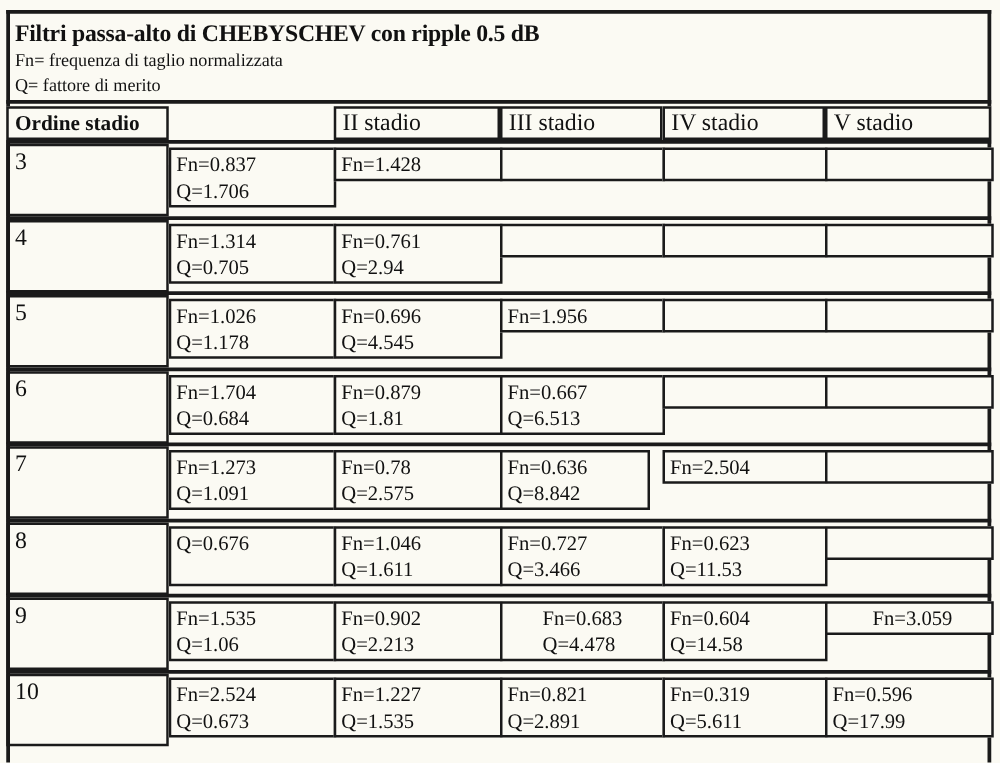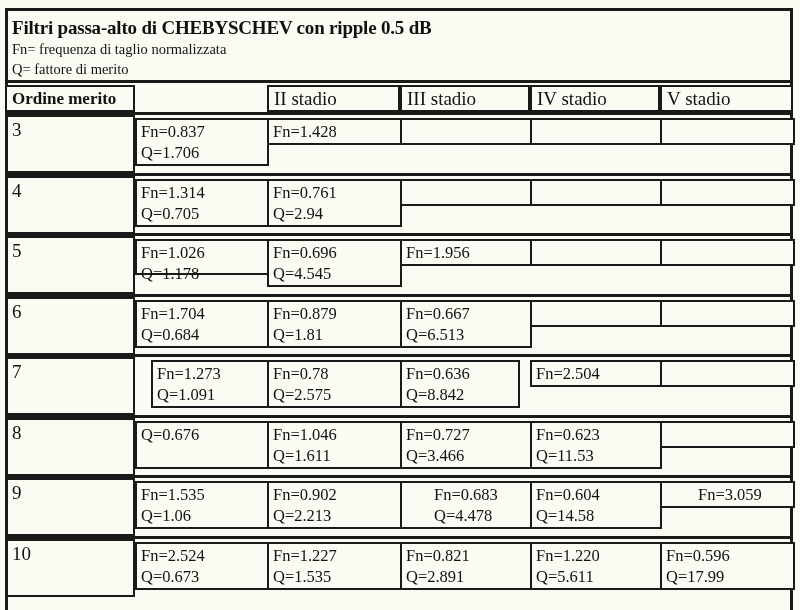--- a/index.html
+++ b/index.html
@@ -53,21 +53,21 @@
 <div class="frame"></div>
 
 <div class="title-block">
   <div class="title">Filtri passa-alto di CHEBYSCHEV con ripple 0.5 dB</div>
   <div class="sub1">Fn= frequenza di taglio normalizzata</div>
   <div class="sub2">Q=  fattore di merito</div>
 </div>
 <div class="hr-thick" style="top:80px;"></div>
 
 <div id="header-row">
-    <div class="hdr bold" style="left: 5px; width: 130px;">Ordine merito</div>
+    <div class="hdr bold" style="left: 5px; width: 130px;">Ordine stadio</div>
     <div class="hdr" style="left: 135px; width: 132px; margin-top: 47px;">I stadio</div>
     <div class="hdr" style="left: 267px; width: 133px;">II stadio</div>
     <div class="hdr" style="left: 400px; width: 130px;">III stadio</div>
     <div class="hdr" style="left: 530px; width: 130px;">IV stadio</div>
     <div class="hdr" style="left: 660px; width: 133px;">V stadio</div>
   </div>
 <div id="table-body">
     <div class="rowsep" style="top: 112px;"></div>
     <div class="row-label" style="top: 115px; height: 58px;">3</div>
     <div class="cell" style="left: 135px; width: 134px; top: 118px; height: 48px;">
@@ -88,21 +88,21 @@
     </div>
     <div class="cell" style="left: 267px; width: 135px; top: 179px; height: 48px;">
       <span>Fn=0.761</span>
       <span>Q=2.94</span>
     </div>
     <div class="cell" style="left: 400px; width: 132px; top: 179px; height: 27px;"></div>
     <div class="cell" style="left: 530px; width: 132px; top: 179px; height: 27px;"></div>
     <div class="cell" style="left: 660px; width: 135px; top: 179px; height: 27px;"></div>
     <div class="rowsep" style="top: 233px;"></div>
     <div class="row-label" style="top: 236px; height: 58px;">5</div>
-    <div class="cell" style="left: 135px; width: 134px; top: 239px; height: 36px;">
+    <div class="cell" style="left: 135px; width: 134px; top: 239px; height: 48px;">
       <span>Fn=1.026</span>
       <span>Q=1.178</span>
     </div>
     <div class="cell" style="left: 267px; width: 135px; top: 239px; height: 48px;">
       <span>Fn=0.696</span>
       <span>Q=4.545</span>
     </div>
     <div class="cell" style="left: 400px; width: 132px; top: 239px; height: 27px;">
       <span>Fn=1.956</span>
     </div>
@@ -119,21 +119,21 @@
       <span>Q=1.81</span>
     </div>
     <div class="cell" style="left: 400px; width: 132px; top: 300px; height: 48px;">
       <span>Fn=0.667</span>
       <span>Q=6.513</span>
     </div>
     <div class="cell" style="left: 530px; width: 132px; top: 300px; height: 27px;"></div>
     <div class="cell" style="left: 660px; width: 135px; top: 300px; height: 27px;"></div>
     <div class="rowsep" style="top: 354px;"></div>
     <div class="row-label" style="top: 357px; height: 58px;">7</div>
-    <div class="cell" style="left: 135px; width: 134px; top: 360px; height: 48px; margin-left: 16px;">
+    <div class="cell" style="left: 135px; width: 134px; top: 360px; height: 48px;">
       <span>Fn=1.273</span>
       <span>Q=1.091</span>
     </div>
     <div class="cell" style="left: 267px; width: 135px; top: 360px; height: 48px;">
       <span>Fn=0.78</span>
       <span>Q=2.575</span>
     </div>
     <div class="cell" style="left: 400px; width: 120px; top: 360px; height: 48px;">
       <span>Fn=0.636</span>
       <span>Q=8.842</span>
@@ -189,20 +189,20 @@
     </div>
     <div class="cell" style="left: 267px; width: 135px; top: 542px; height: 48px;">
       <span>Fn=1.227</span>
       <span>Q=1.535</span>
     </div>
     <div class="cell" style="left: 400px; width: 132px; top: 542px; height: 48px;">
       <span>Fn=0.821</span>
       <span>Q=2.891</span>
     </div>
     <div class="cell" style="left: 530px; width: 132px; top: 542px; height: 48px;">
-      <span>Fn=1.220</span>
+      <span>Fn=0.319</span>
       <span>Q=5.611</span>
     </div>
     <div class="cell" style="left: 660px; width: 135px; top: 542px; height: 48px;">
       <span>Fn=0.596</span>
       <span>Q=17.99</span>
     </div>
   </div>
 
 </body></html>

